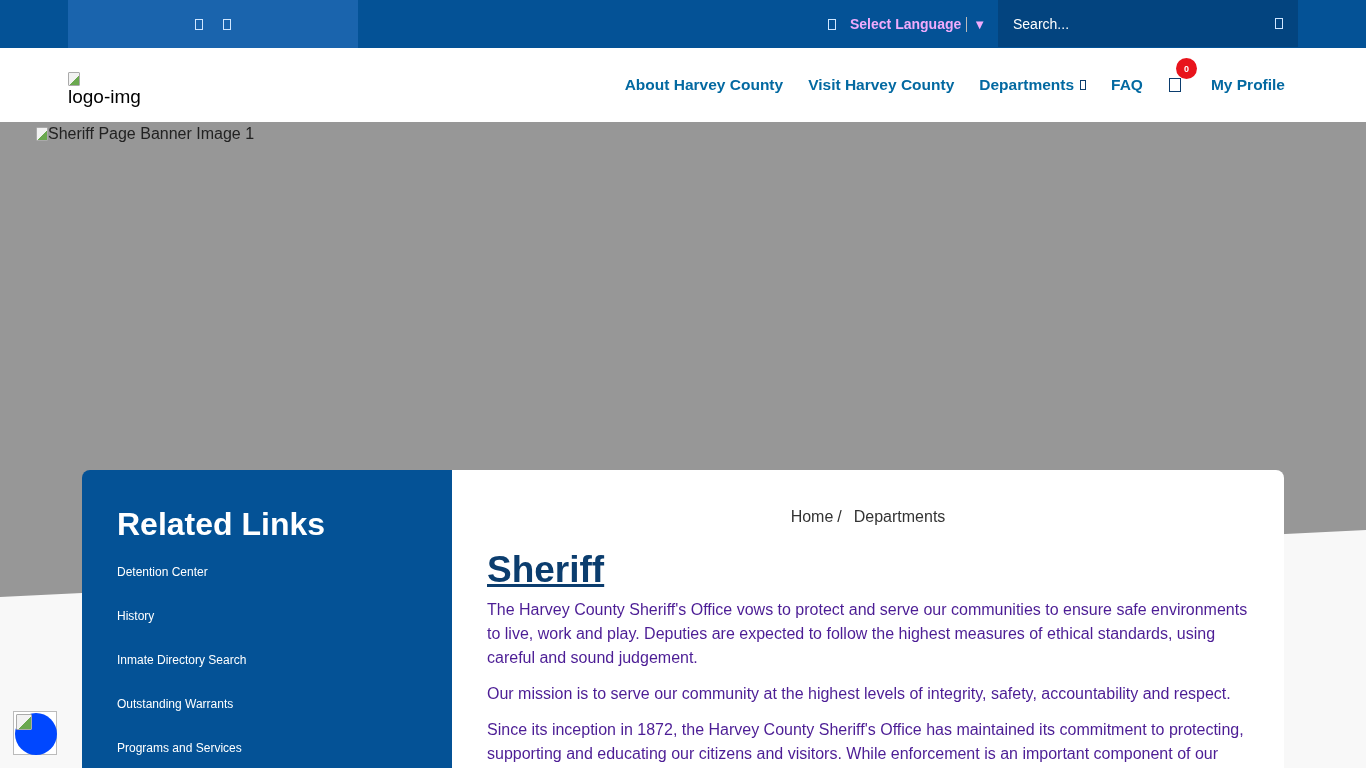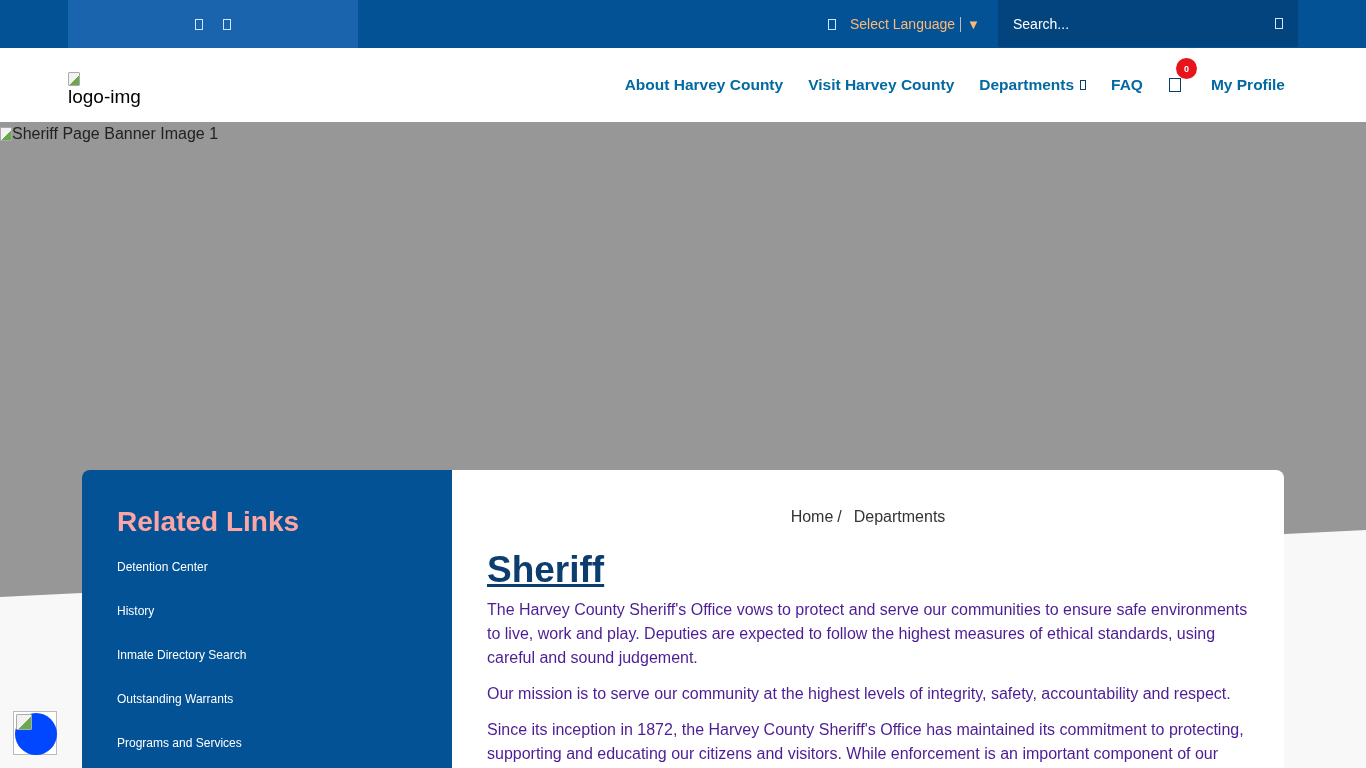--- a/index.html
+++ b/index.html
@@ -3,21 +3,21 @@
 <meta charset="utf-8">
 <style>
   * { box-sizing: border-box; margin: 0; padding: 0; }
   html, body { width: 1366px; height: 768px; overflow: hidden; }
   body { font-family: "Liberation Sans", sans-serif; background: #f8f8f8; position: relative; }
 
   
   .topbar { position: absolute; left: 0; top: 0; width: 1366px; height: 48px; background: #045296; }
   .topbar .social { position: absolute; left: 68px; top: 0; width: 290px; height: 48px; background: #1a64ad; display: flex; align-items: center; justify-content: center; gap: 20px; }
   .glyph-box { display: inline-block; width: 8px; height: 11px; border: 1.3px solid #cfe6ff; }
-  .topbar .lang { position: absolute; left: 828px; top: 0; height: 48px; display: flex; align-items: center; color: #fdba74; font-size: 14px; }
+  .topbar .lang { position: absolute; left: 828px; top: 0; height: 48px; display: flex; align-items: center; color: #f0abfc; font-size: 14px; font-weight: bold; }
   .topbar .lang .glyph-box { margin-right: 14px; }
   .topbar .lang .sep { display: inline-block; width: 1px; height: 15px; background: #bbb; margin: 0 6px 0 5px; }
   .topbar .lang .arrow { font-size: 13px; }
   .topbar .search { position: absolute; left: 998px; top: 0; width: 300px; height: 47px; background: #03447f; display: flex; align-items: center; padding: 0 15px; }
   .topbar .search input { flex: 1; background: transparent; border: none; outline: none; color: #fff; font-family: "Liberation Sans", sans-serif; font-size: 14px; }
   .topbar .search input::placeholder { color: #fff; }
   .topbar .search .glyph-box { margin-right: 0; }
 
   
   .header { position: absolute; left: 0; top: 48px; width: 1366px; height: 74px; background: #fff; }
@@ -25,25 +25,25 @@
   .broken-img { display: inline-block; width: 12px; height: 14px; border: 1px solid #aaa; border-radius: 1px; position: relative; background: linear-gradient(135deg, #f2f2f2 55%, #6aa84f 56%); margin-right: 0; }
   .nav { position: absolute; right: 81px; top: 0; height: 74px; display: flex; align-items: center; }
   .nav a { color: #0369a1; font-weight: bold; font-size: 15.5px; text-decoration: none; margin-left: 25px; display: flex; align-items: center; }
   .nav a .caret-box { display: inline-block; width: 6px; height: 10px; border: 1px solid #0b3d6e; margin-left: 6px; }
   .cart { position: relative; margin-left: 26px; margin-right: 30px; width: 12px; height: 14px; border: 1.3px solid #0b3d6e; }
   .cart .badge { position: absolute; left: 6px; top: -21px; width: 21px; height: 21px; border-radius: 50%; background: #e8141c; color: #fff; font-size: 9px; font-weight: bold; display: flex; align-items: center; justify-content: center; }
 
   
   .banner { position: absolute; left: 0; top: 122px; width: 1366px; height: 480px; background: #979797;
             clip-path: polygon(0 0, 100% 0, 100% 408px, 0 475px); }
-  .banner .alt { position: absolute; left: 0; top: 3px; font-size: 16px; color: #222; display: flex; align-items: center; }
+  .banner .alt { position: absolute; left: 0; top: 3px; font-size: 16px; color: #222; display: flex; align-items: center; padding-left: 36px; }
 
   
   .sidebar { position: absolute; left: 82px; top: 470px; width: 370px; height: 298px; background: #045296; border-top-left-radius: 8px; padding: 36px 35px; }
-  .sidebar h2 { color: #fca5a5; font-size: 28px; font-weight: bold; margin-bottom: 19px; }
+  .sidebar h2 { color: #ffffff; font-size: 32px; font-weight: bold; margin-bottom: 19px; }
   .sidebar ul { list-style: none; }
   .sidebar li { color: #fff; font-size: 12px; height: 44px; line-height: 20px; }
 
   
   .card { position: absolute; left: 452px; top: 470px; width: 832px; height: 298px; background: #fff; border-top-right-radius: 8px; padding: 38px 35px; }
   .breadcrumb { font-size: 16px; color: #333; display: flex; justify-content: center; }
   .breadcrumb .sep { margin: 0 12px 0 4px; }
   .card h1 { color: #0b3d6e; font-size: 37px; font-weight: bold; margin-top: 23px; margin-bottom: 7px; text-decoration: underline; }
   .card p { color: #4c1d95; font-size: 16px; line-height: 24px; margin-bottom: 12px; }
 

